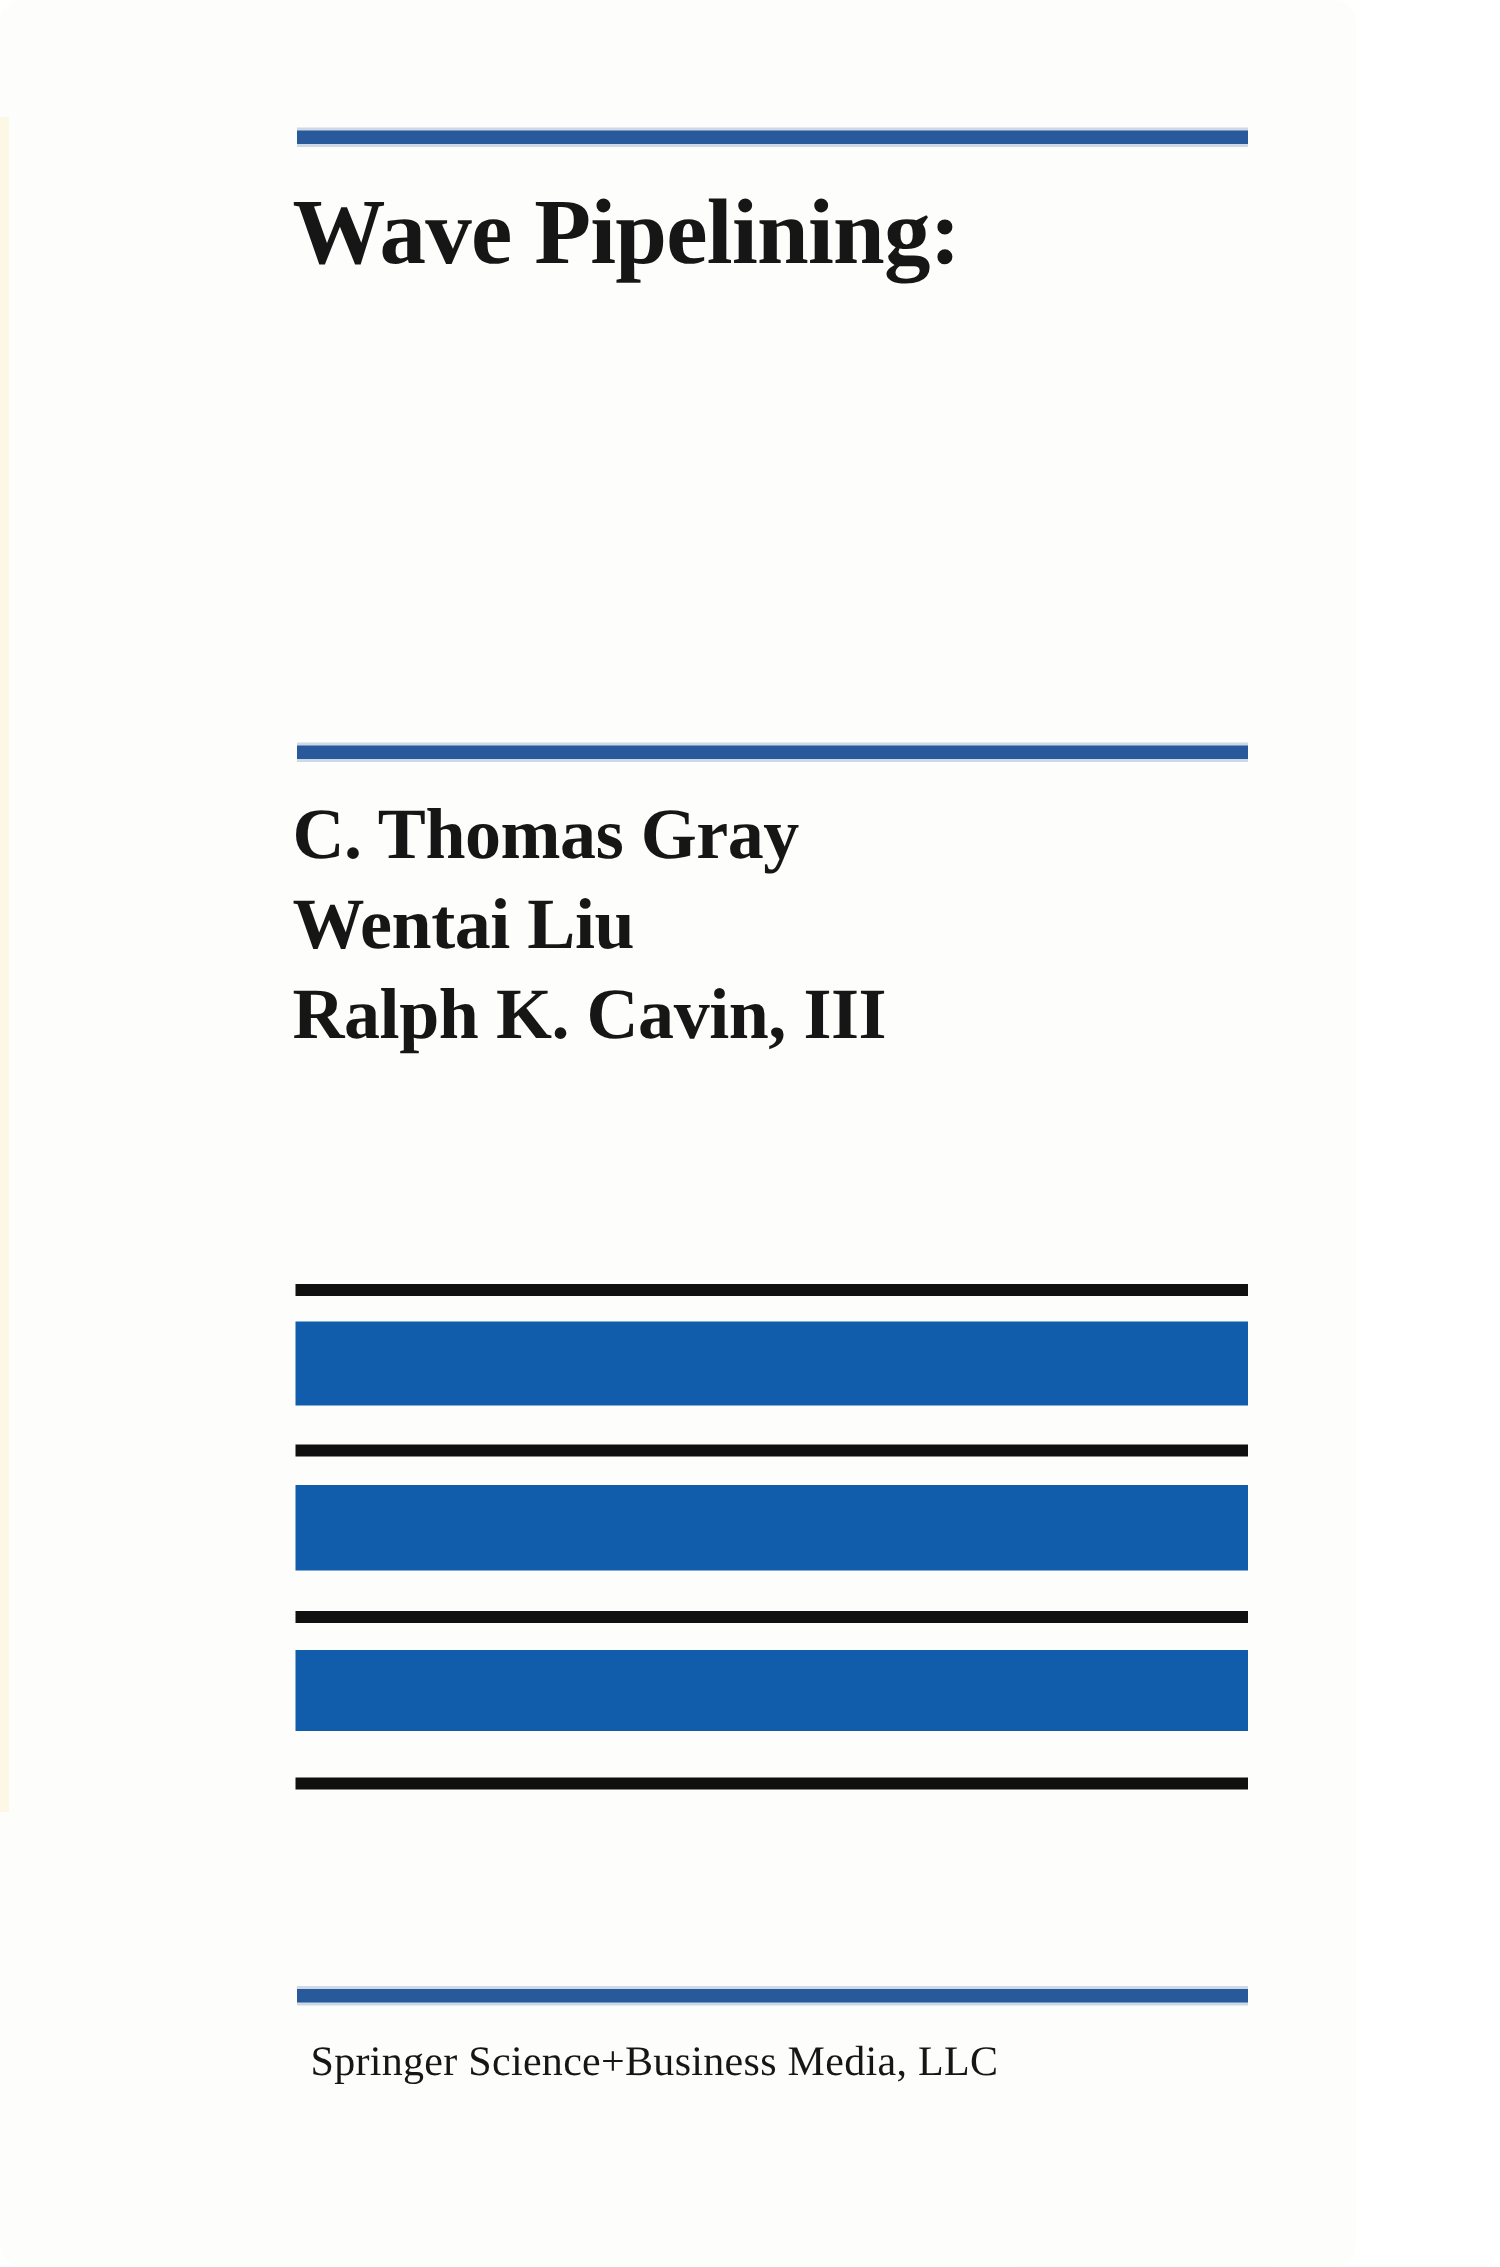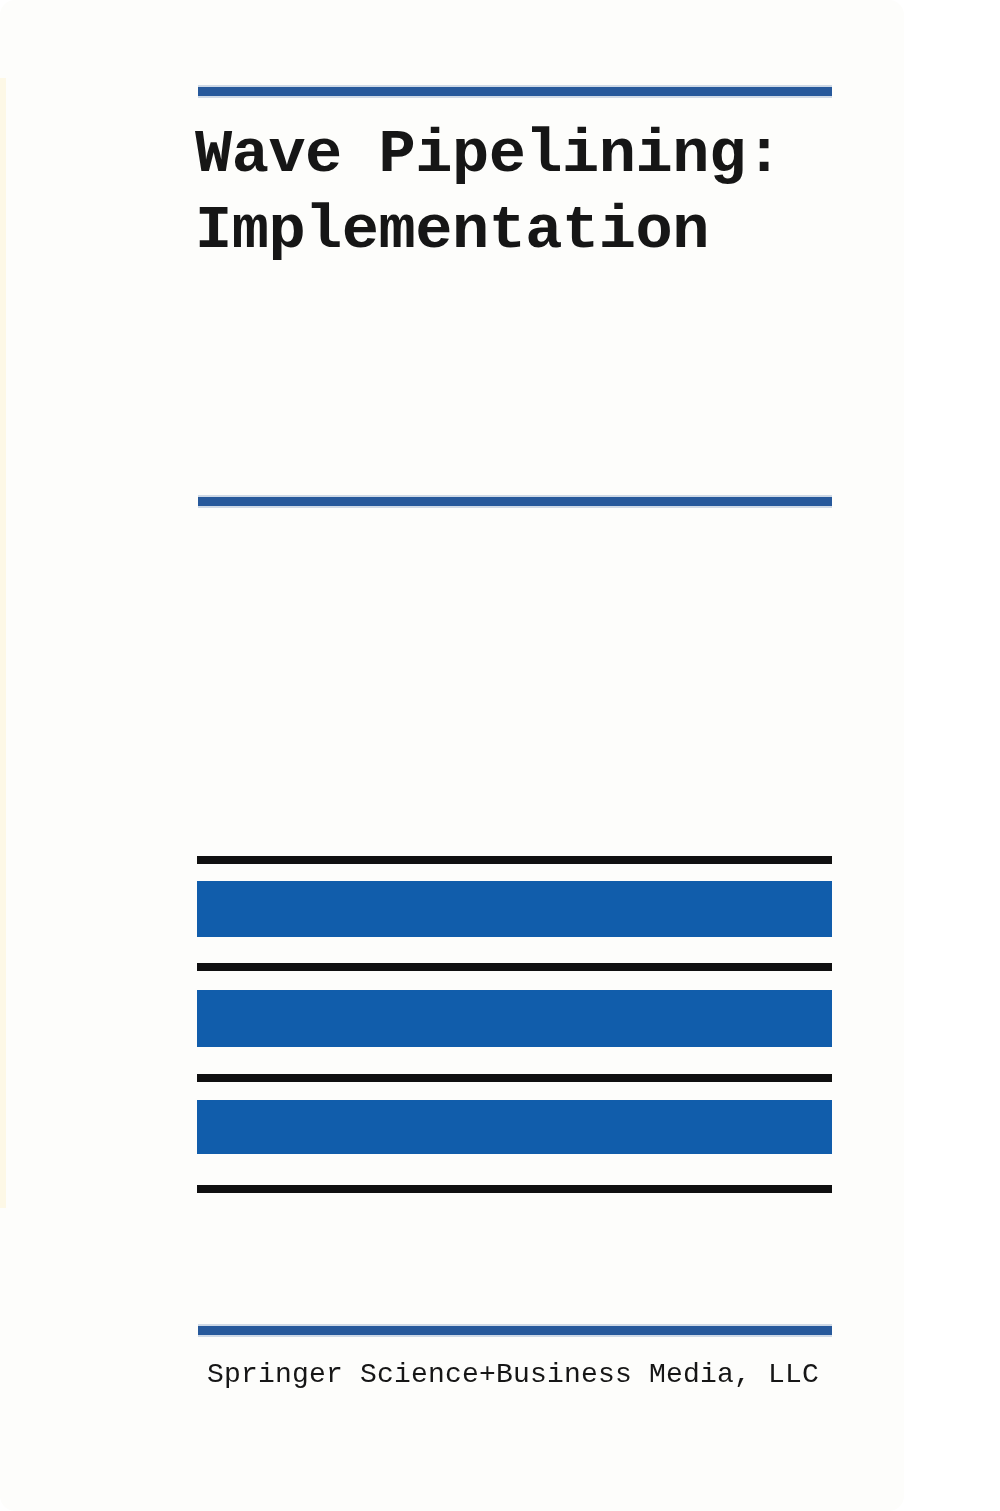--- a/index.html
+++ b/index.html
@@ -11,21 +11,21 @@
     --edge-cream: #fdf8e6;
   }
   * { margin: 0; padding: 0; box-sizing: border-box; }
   html, body { background: #ffffff; }
   .page {
     position: relative;
     width: 904px;
     height: 1511px;
     background: var(--bg);
     overflow: hidden;
-    font-family: Liberation Mono, monospace;
+    font-family: Liberation Serif, serif;
     color: var(--text);
     border-radius: 15px;
   }
   
   .edge-strip {
     position: absolute;
     left: 0; top: 78px;
     width: 6px; height: 1130px;
     background: var(--edge-cream);
   }
@@ -96,25 +96,29 @@
 <body>
 
 <div class="page">
 
   <div class="edge-strip"></div>
 
   <div class="rule rule-top"></div>
 
   <div class="title-block">
     <div>Wave Pipelining:</div>
-    <div>Implementation</div>
   </div>
 
   <div class="rule rule-author"></div>
 
+  <div class="author-block">
+    <div>C. Thomas Gray</div>
+    <div>Wentai Liu</div>
+    <div>Ralph K. Cavin, III</div>
+  </div>
 
   <div class="stripe black k1"></div>
   <div class="stripe blue  b1"></div>
   <div class="stripe black k2"></div>
   <div class="stripe blue  b2"></div>
   <div class="stripe black k3"></div>
   <div class="stripe blue  b3"></div>
   <div class="stripe black k4"></div>
 
   <div class="rule rule-bottom"></div>

